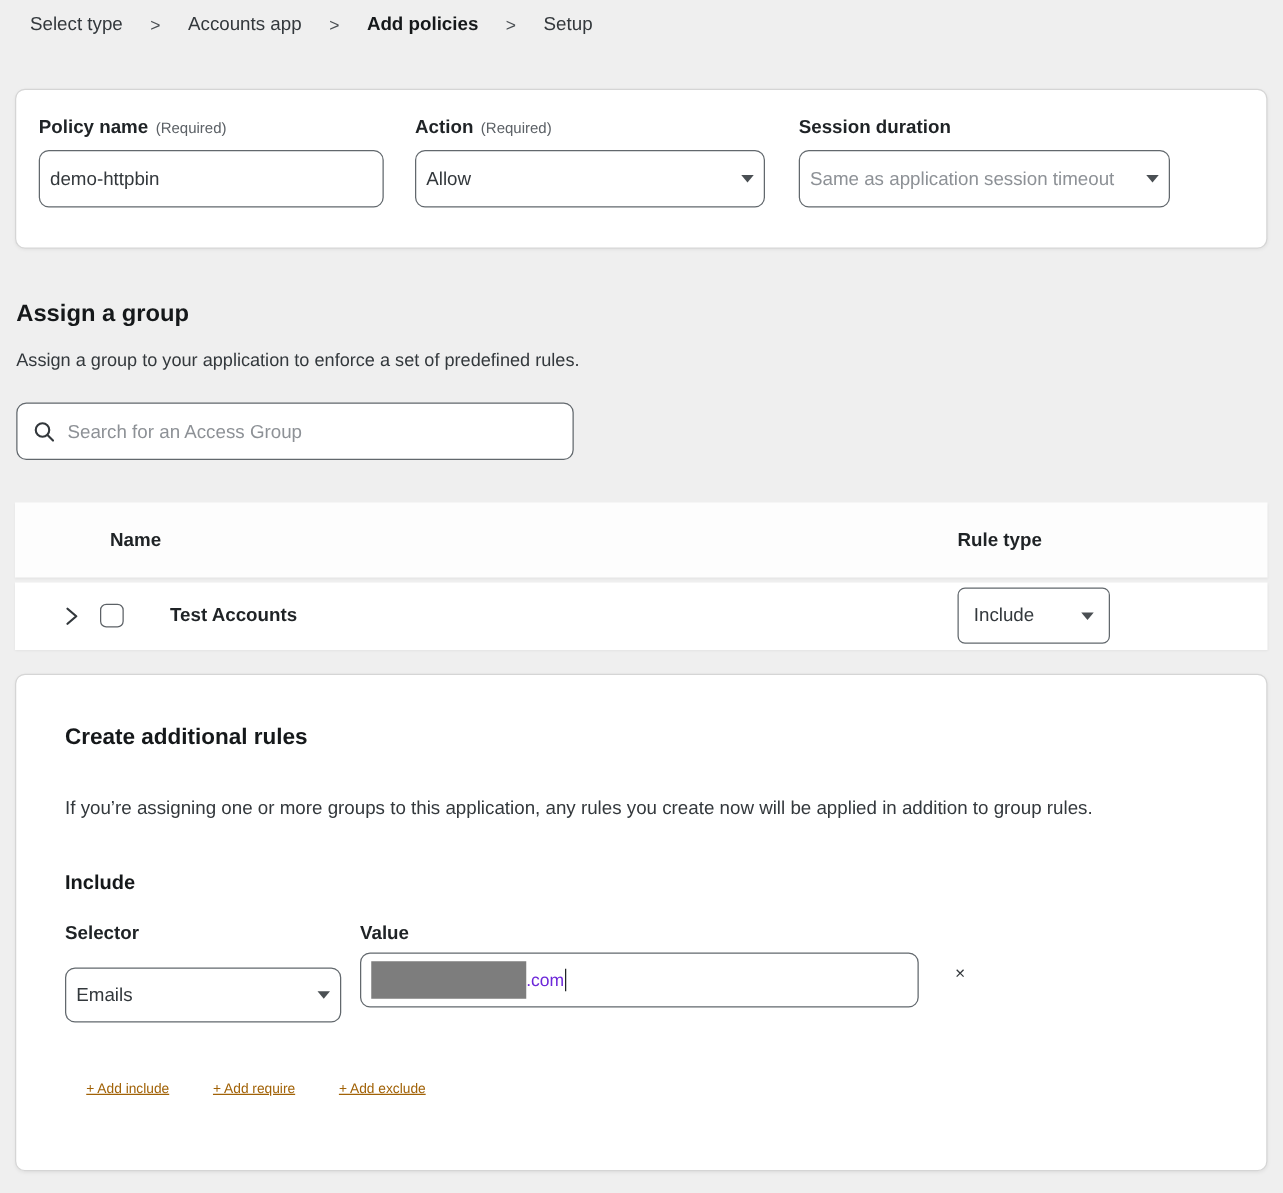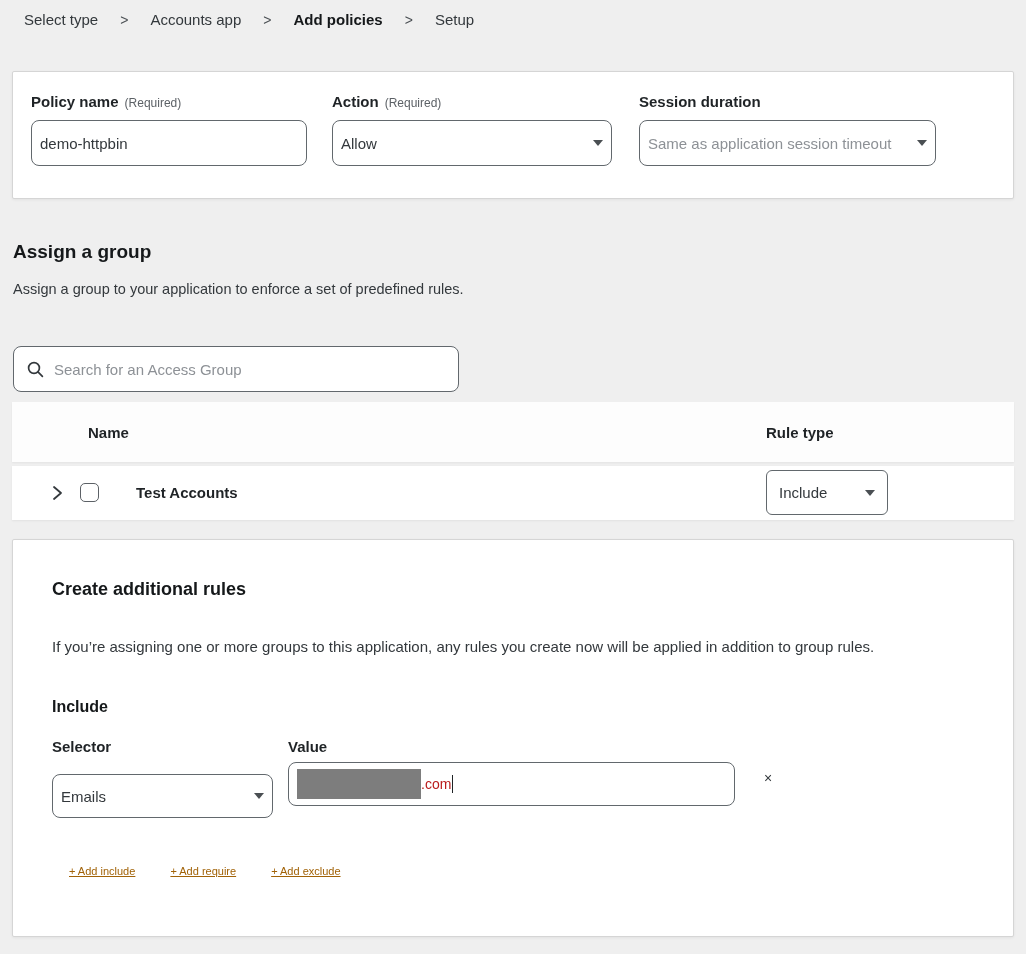--- a/index.html
+++ b/index.html
@@ -13,21 +13,21 @@
   }
   .page { position: relative; width: 1026px; height: 954px; }
 
   
   .breadcrumb { position: absolute; left: 24px; top: 11px; display: flex; align-items: center; gap: 22px; font-size: 15px; color: #33383c; }
   .breadcrumb .sep { color: #4a4f53; font-size: 14px; }
   .breadcrumb .crumb { cursor: default; }
   .breadcrumb .crumb.active { font-weight: 700; color: #15181a; }
 
   
-  .card { position: absolute; background: #ffffff; border: 1px solid #d5d5d5; border-radius: 2px; box-shadow: 0 1px 3px rgba(0,0,0,0.06); }
+  .card { position: absolute; background: #ffffff; border: 1px solid #d5d5d5; border-radius: 8px; box-shadow: 0 1px 3px rgba(0,0,0,0.06); }
   .card1 { left: 12px; top: 71px; width: 1002px; height: 128px; }
   .card2 { left: 12px; top: 539px; width: 1002px; height: 398px; }
 
   .field-group { position: absolute; top: 21px; }
   .field-label { font-size: 15px; font-weight: 700; color: #1f2326; }
   .req { font-size: 12px; font-weight: 400; color: #5c6166; margin-left: 6px; }
   .label-row { height: 18px; display: flex; align-items: baseline; }
 
   .text-input, .select-box {
     margin-top: 9px; height: 46px; background: #fff;
@@ -40,21 +40,21 @@
   .ghost-text { color: #8d9196; }
 
   
   .section-heading { position: absolute; left: 13px; top: 241px; font-size: 19px; font-weight: 700; color: #15181a; }
   .section-desc { position: absolute; left: 13px; top: 281px; font-size: 14.5px; color: #33383c; }
 
   
   .search-box {
     position: absolute; left: 13px; top: 322px; width: 446px; height: 46px;
     background: #fff; border: 1px solid #62686d; border-radius: 8px;
-    display: flex; align-items: center; padding: 0 13px; gap: 10px; margin-top: 24px;
+    display: flex; align-items: center; padding: 0 13px; gap: 10px;
   }
   .search-box .placeholder { font-size: 15px; color: #8d9196; }
 
   
   .tbl-header { position: absolute; left: 12px; top: 402px; width: 1002px; height: 60px; background: #fdfdfd; box-shadow: 0 1px 2px rgba(0,0,0,0.05); display: block; }
   .tbl-header .col-name { position: absolute; left: 76px; top: 22px; font-size: 15px; font-weight: 700; color: #1f2326; }
   .tbl-header .col-rule { position: absolute; left: 754px; top: 22px; font-size: 15px; font-weight: 700; color: #1f2326; }
   .tbl-row { position: absolute; left: 12px; top: 466px; width: 1002px; height: 54px; background: #ffffff; box-shadow: 0 1px 2px rgba(0,0,0,0.06); }
   .chev { position: absolute; left: 38px; top: 19px; width: 14px; height: 16px; cursor: pointer; }
   .checkbox { position: absolute; left: 68px; top: 17px; width: 19px; height: 19px; border: 1.5px solid #5c6166; border-radius: 5px; background: #fff; cursor: pointer; }
@@ -63,21 +63,21 @@
 
   
   .card2 h3 { position: absolute; left: 39px; top: 39px; font-size: 18px; font-weight: 700; color: #15181a; }
   .card2 .desc { position: absolute; left: 39px; top: 98px; font-size: 15px; color: #33383c; }
   .card2 .include-h { position: absolute; left: 39px; top: 158px; font-size: 16px; font-weight: 700; color: #15181a; }
   .card2 .lbl-selector { position: absolute; left: 39px; top: 198px; font-size: 15px; font-weight: 700; color: #1f2326; }
   .card2 .lbl-value { position: absolute; left: 275px; top: 198px; font-size: 15px; font-weight: 700; color: #1f2326; }
   .selector-select { position: absolute; left: 39px; top: 222px; width: 221px; height: 44px; margin-top: 12px; }
   .value-input { position: absolute; left: 275px; top: 222px; width: 447px; height: 44px; margin-top: 0; padding: 0 8px; }
   .redact { display: inline-block; width: 124px; height: 30px; background: #7d7d7d; flex: none; }
-  .value-text { font-size: 14px; color: #b91c1c; }
+  .value-text { font-size: 14px; color: #6d28d9; }
   .text-cursor { display: inline-block; width: 1px; height: 18px; background: #1f2326; margin-left: 1px; }
   .remove-x { position: absolute; left: 747px; top: 230px; font-size: 14px; color: #33383c; cursor: pointer; width: 16px; height: 16px; line-height: 16px; text-align: center; }
   .links-row { position: absolute; left: 56px; top: 325px; display: flex; gap: 35px; }
   .links-row a { font-size: 11px; color: #a16207; text-decoration: underline; cursor: pointer; }
 </style>
 </head>
 <body>
 
 <div class="page">
 

